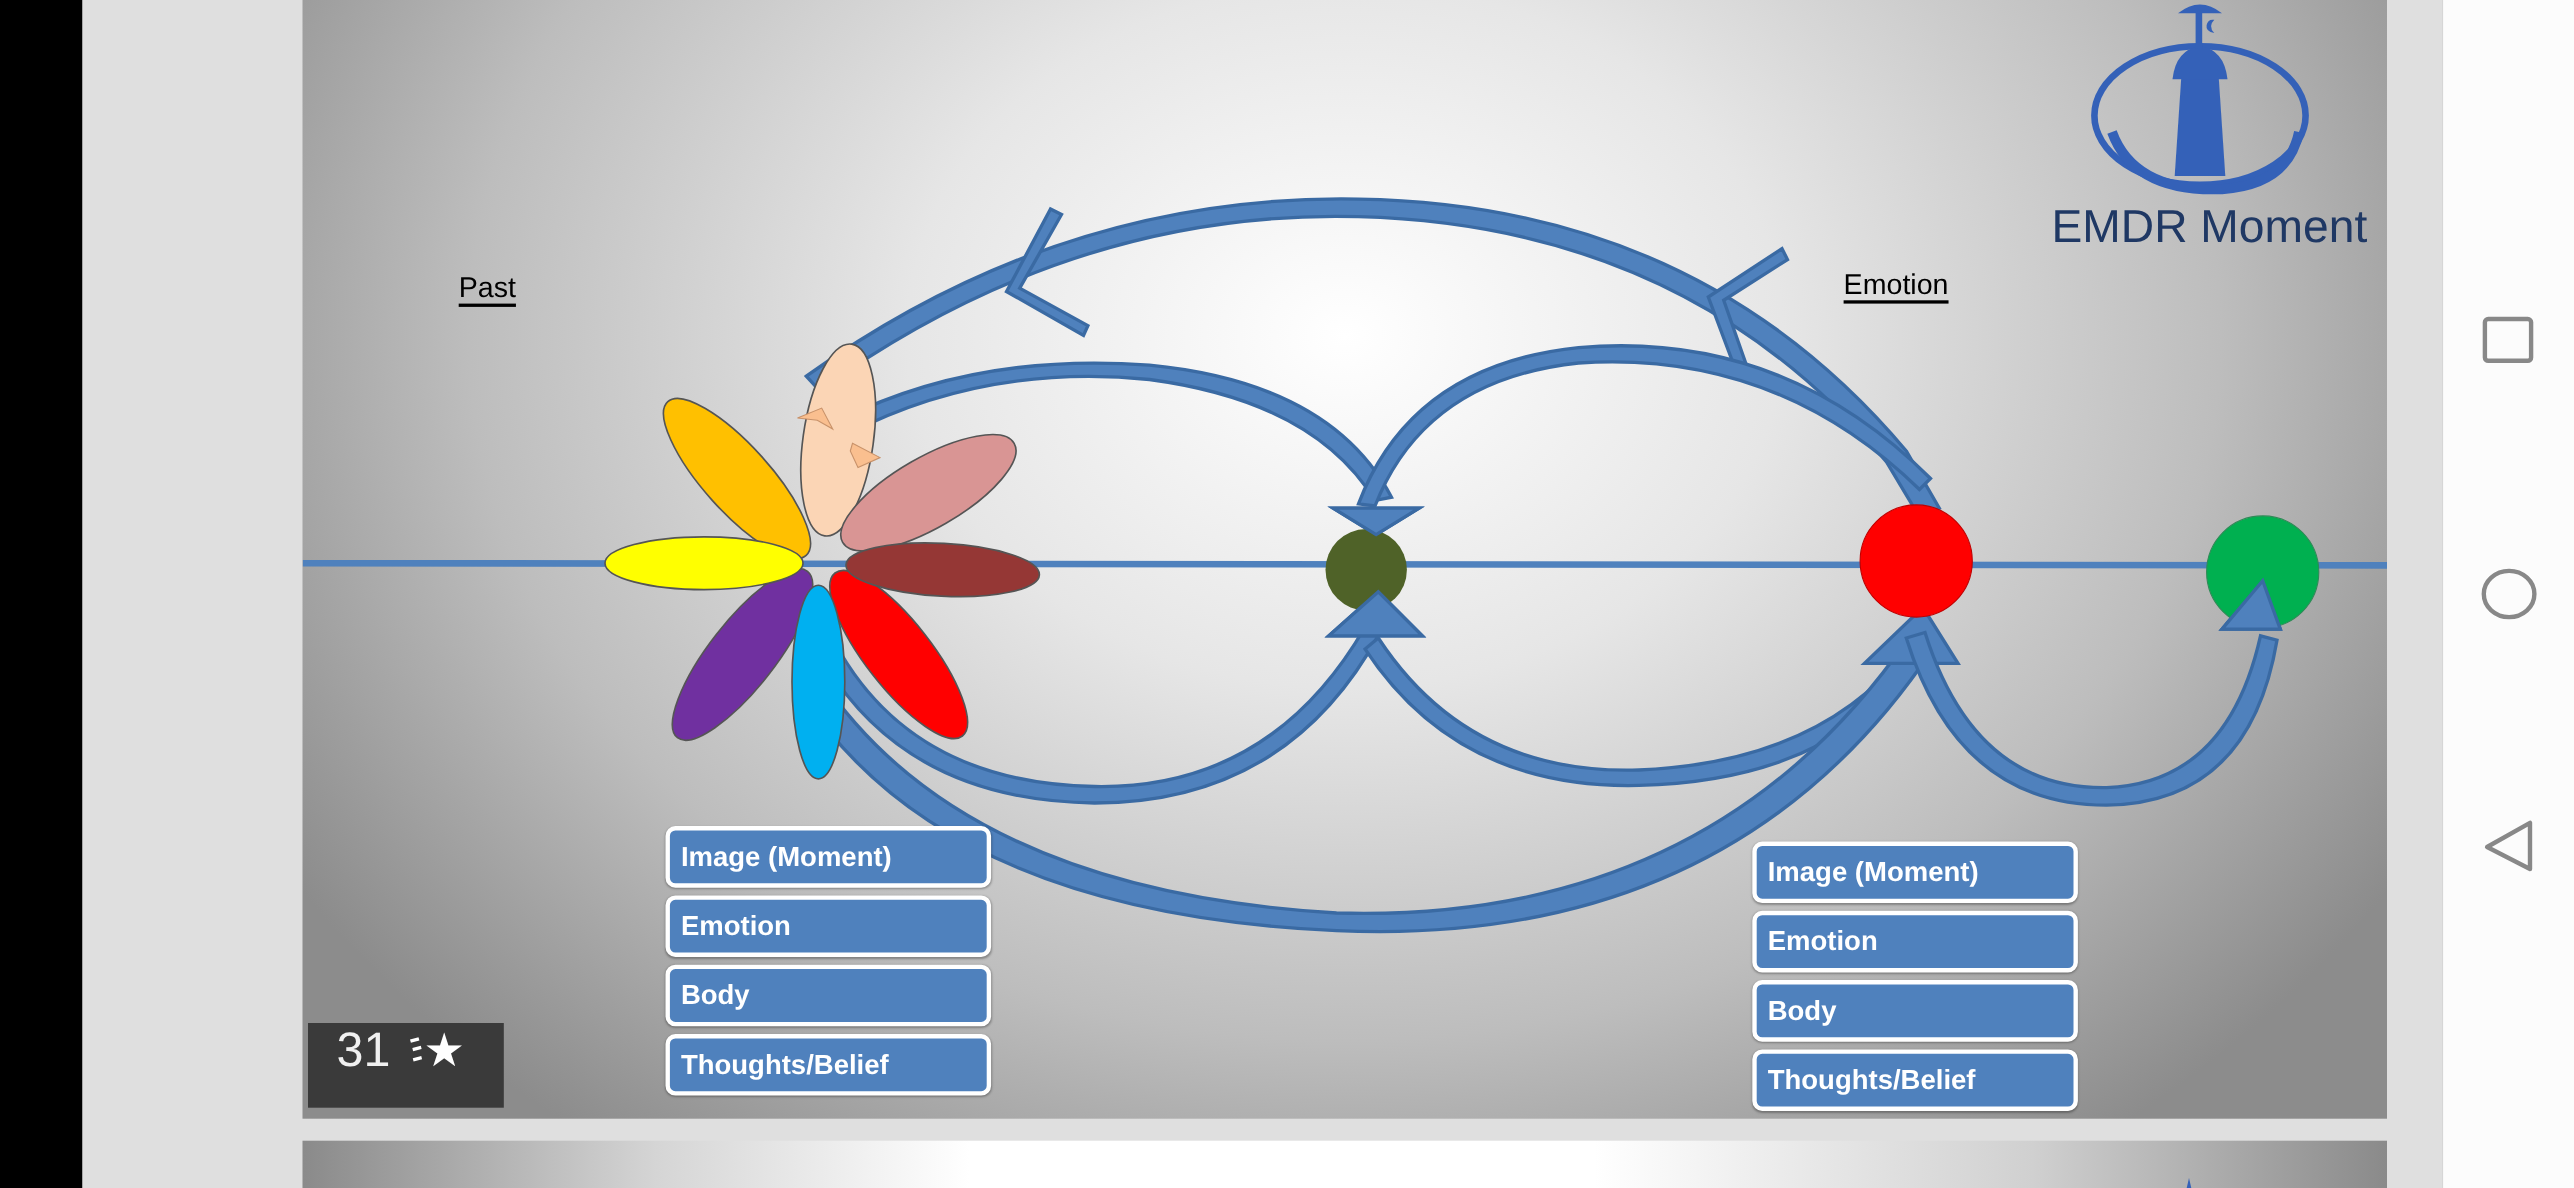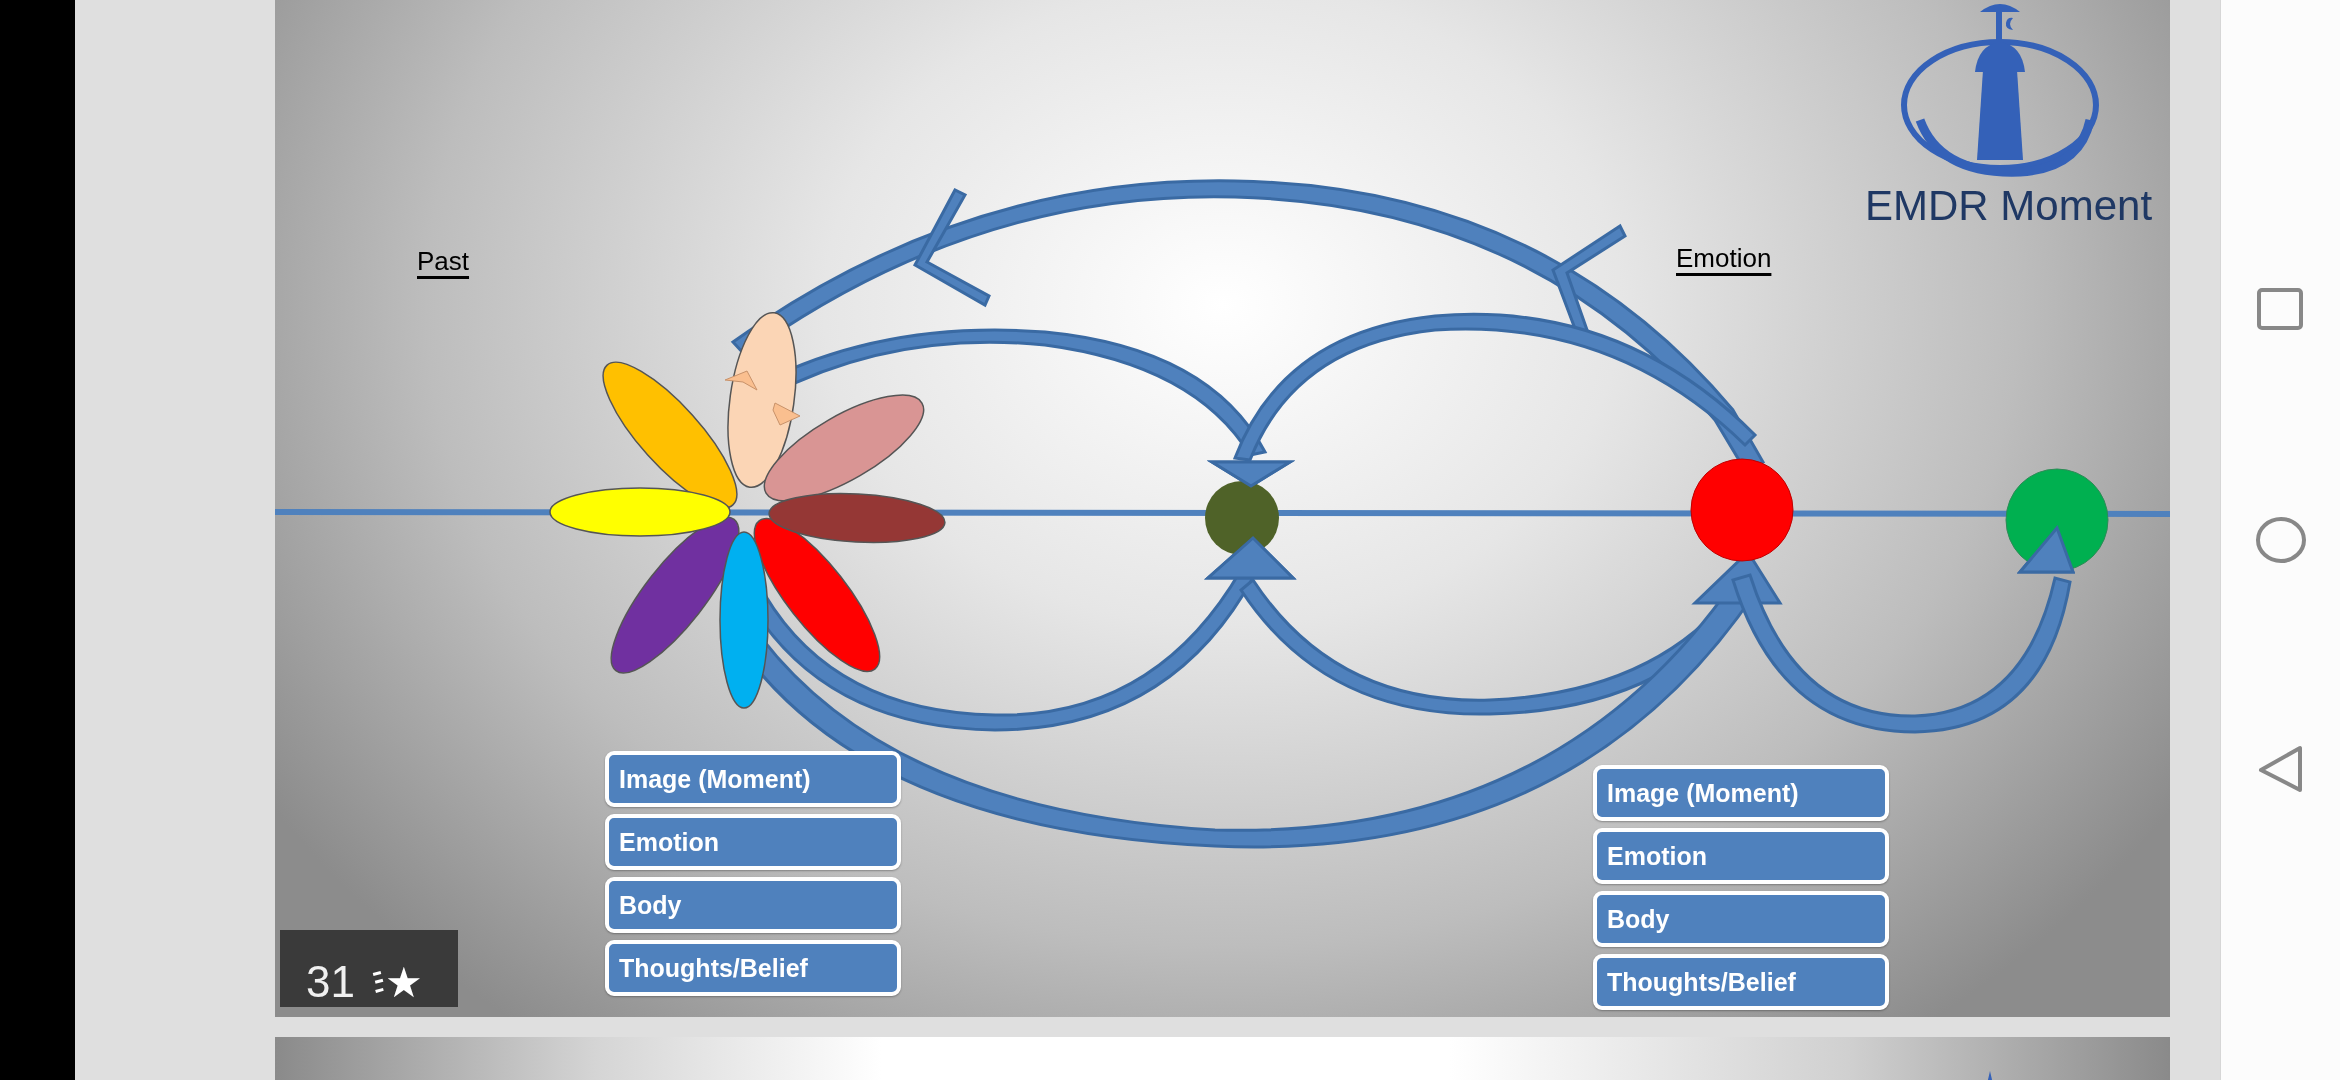--- a/index.html
+++ b/index.html
@@ -28,21 +28,21 @@
   .axis-label { position:absolute; font-size:26px; color:#000; text-decoration:underline; text-underline-offset:6px; text-decoration-thickness:3px; }
   .diagram { position:absolute; left:0; top:0; width:1895px; height:1017px; }
   .box-stack { position:absolute; width:296px; }
   .info-box {
     height:56px; margin-bottom:7px; background:#4f81bd; border:4px solid #ffffff; border-radius:9px;
     box-sizing:border-box; color:#fff; font-weight:bold; font-size:25px; line-height:48px; padding-left:10px;
     box-shadow:0 1px 2px rgba(0,0,0,0.3);
   }
   .slide-badge {
     position:absolute; left:5px; top:930px; width:178px; height:77px; background:#3a3a3a;
-    display:flex; align-items:flex-end; cursor:pointer;
+    display:flex; align-items:flex-start; cursor:pointer;
   }
   .slide-num { color:#f0f0f0; font-size:44px; margin-left:26px; font-weight:300; }
   .star-icon { margin-left:30px; color:#fff; font-size:42px; position:relative; }
   .star-icon::before { content:""; position:absolute; left:-12px; top:14px; width:8px; height:3px; background:#fff; box-shadow:0 8px 0 #fff, -2px 17px 0 #fff; transform:rotate(-15deg); }
 </style>
 </head>
 <body>
 
 <div class="left-bar"></div>
 

